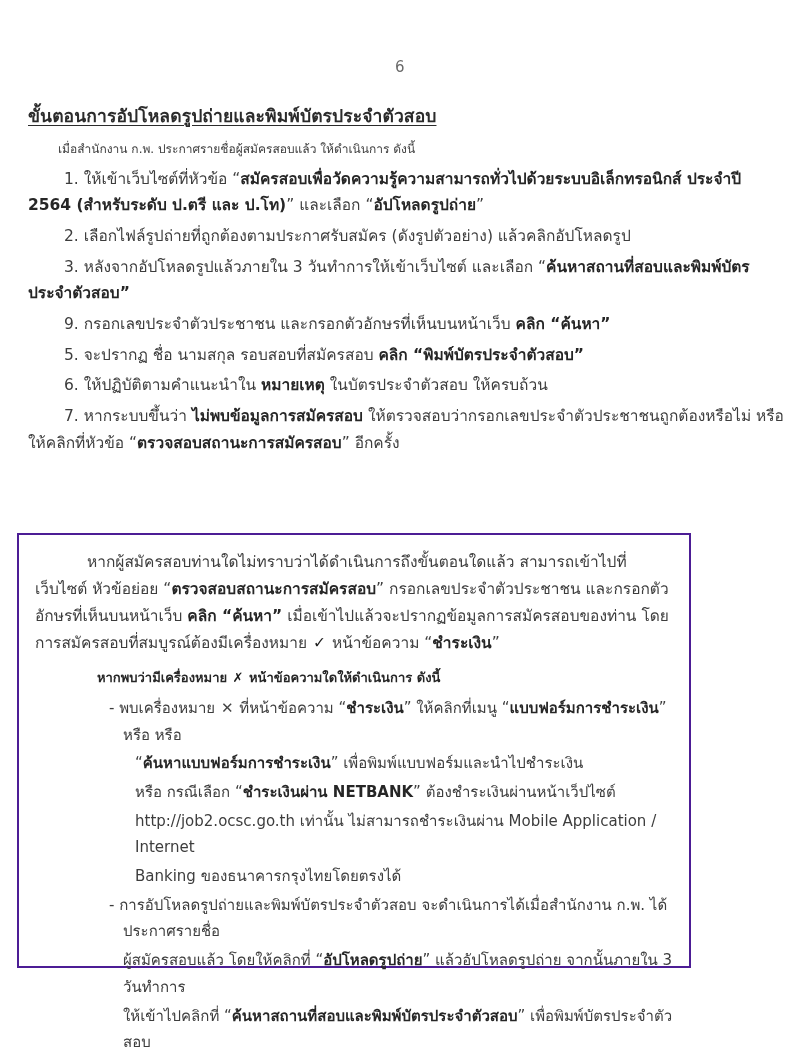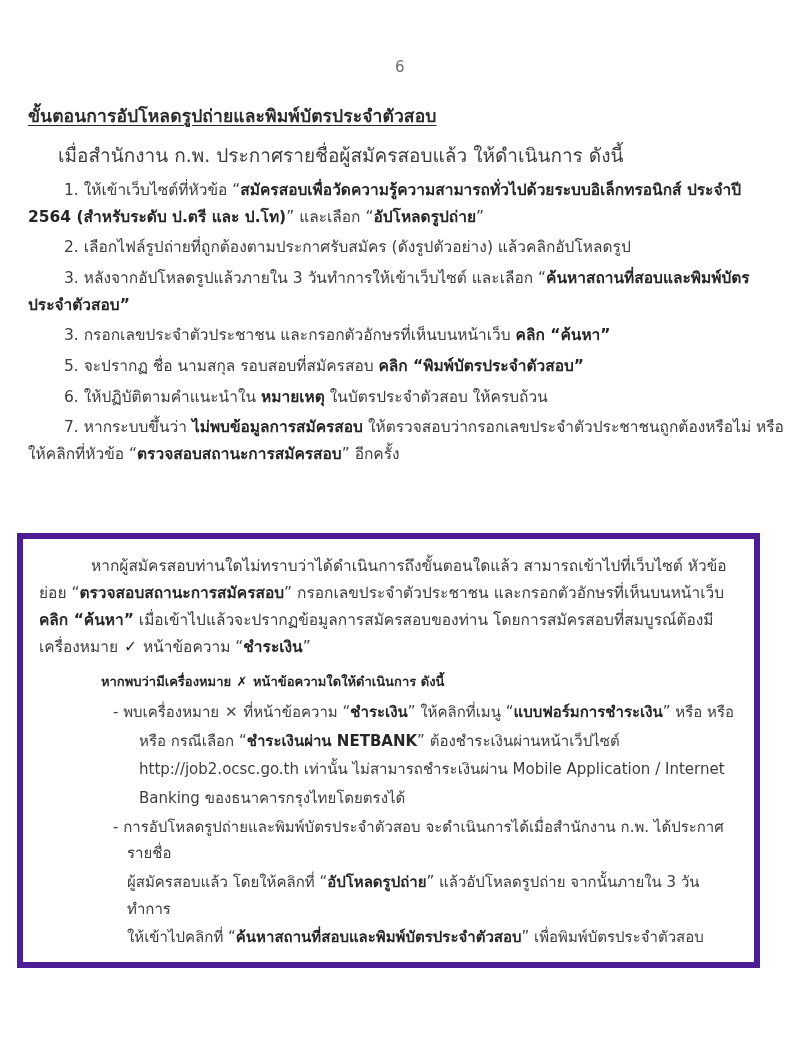--- a/index.html
+++ b/index.html
@@ -45,21 +45,21 @@
     font-weight: bold;
     color: #2b2b2b;
     text-decoration: underline;
     text-underline-offset: 3px;
     margin: 0 0 11px 0;
     line-height: 1.5;
     letter-spacing: 0.1px;
   }
 
   .intro-line {
-    font-size: 19px;
+    font-size: 12px;
     line-height: 1.62;
     margin: 0 0 6px 0;
     padding-left: 30px;
     color: #3d3d3d;
   }
 
   
   .steps {
     margin: 0;
     padding: 0;
@@ -78,23 +78,23 @@
   .step .b {
     font-weight: bold;
     color: #262626;
   }
 
   
   .callout {
     position: absolute;
     left: 17px;
     top: 533px;
-    width: 743px;
+    width: 674px;
     height: 435px;
-    border: 6px solid #4c1d95;
+    border: 2px solid #4c1d95;
     box-sizing: border-box;
     padding: 14px 16px 10px 16px;
   }
 
   .callout-intro {
     font-size: 15.5px;
     line-height: 1.74;
     color: #3d3d3d;
     margin: 0 0 6px 0;
     text-indent: 52px;
@@ -181,21 +181,21 @@
     <p class="intro-line">เมื่อสำนักงาน ก.พ. ประกาศรายชื่อผู้สมัครสอบแล้ว ให้ดำเนินการ ดังนี้</p>
 
     <ul class="steps">
 
       <li class="step"><span>1. ให้เข้าเว็บไซต์ที่หัวข้อ “</span><span class="b">สมัครสอบเพื่อวัดความรู้ความสามารถทั่วไปด้วยระบบอิเล็กทรอนิกส์ ประจำปี 2564 (สำหรับระดับ ป.ตรี และ ป.โท)</span><span>” และเลือก “</span><span class="b">อัปโหลดรูปถ่าย</span><span>”</span></li>
 
       <li class="step"><span>2. เลือกไฟล์รูปถ่ายที่ถูกต้องตามประกาศรับสมัคร (ดังรูปตัวอย่าง) แล้วคลิกอัปโหลดรูป</span></li>
 
       <li class="step"><span>3. หลังจากอัปโหลดรูปแล้วภายใน 3 วันทำการให้เข้าเว็บไซต์ และเลือก “</span><span class="b">ค้นหาสถานที่สอบและพิมพ์บัตรประจำตัวสอบ</span><span class="b">”</span></li>
 
-      <li class="step"><span>3. กรอกเลขประจำตัวประชาชน และกรอกตัวอักษรที่เห็นบนหน้าเว็บ </span><span class="b">คลิก “ค้นหา”</span></li>
+      <li class="step"><span>9. กรอกเลขประจำตัวประชาชน และกรอกตัวอักษรที่เห็นบนหน้าเว็บ </span><span class="b">คลิก “ค้นหา”</span></li>
 
       <li class="step"><span>5. จะปรากฏ ชื่อ นามสกุล รอบสอบที่สมัครสอบ </span><span class="b">คลิก “พิมพ์บัตรประจำตัวสอบ”</span></li>
 
       <li class="step"><span>6. ให้ปฏิบัติตามคำแนะนำใน </span><span class="b">หมายเหตุ</span><span> ในบัตรประจำตัวสอบ ให้ครบถ้วน</span></li>
 
       <li class="step"><span>7. หากระบบขึ้นว่า </span><span class="b">ไม่พบข้อมูลการสมัครสอบ</span><span> ให้ตรวจสอบว่ากรอกเลขประจำตัวประชาชนถูกต้องหรือไม่ หรือให้คลิกที่หัวข้อ “</span><span class="b">ตรวจสอบสถานะการสมัครสอบ</span><span>” อีกครั้ง</span></li>
 
     </ul>
 
   </div>
@@ -203,20 +203,21 @@
   <div class="callout">
 
     <p class="callout-intro"><span>หากผู้สมัครสอบท่านใดไม่ทราบว่าได้ดำเนินการถึงขั้นตอนใดแล้ว สามารถเข้าไปที่เว็บไซต์ หัวข้อย่อย “</span><span class="b">ตรวจสอบสถานะการสมัครสอบ</span><span>” กรอกเลขประจำตัวประชาชน และกรอกตัวอักษรที่เห็นบนหน้าเว็บ </span><span class="b">คลิก “ค้นหา”</span><span> เมื่อเข้าไปแล้วจะปรากฏข้อมูลการสมัครสอบของท่าน โดยการสมัครสอบที่สมบูรณ์ต้องมีเครื่องหมาย </span><span class="mark">✓</span><span> หน้าข้อความ “</span><span class="b">ชำระเงิน</span><span>”</span></p>
 
     <p class="callout-subhead"><span>หากพบว่ามีเครื่องหมาย </span><span class="mark">✗</span><span> หน้าข้อความใดให้ดำเนินการ ดังนี้</span></p>
 
     <ul class="bullets">
 
       <li class="bullet"><span>-</span><span> พบเครื่องหมาย </span><span class="mark-thin">✕</span><span> ที่หน้าข้อความ “</span><span class="b">ชำระเงิน</span><span>” ให้คลิกที่เมนู “</span><span class="b">แบบฟอร์มการชำระเงิน</span><span>” หรือ หรือ</span></li>
 
+      <li class="bullet-cont"><span>“</span><span class="b">ค้นหาแบบฟอร์มการชำระเงิน</span><span>”  เพื่อพิมพ์แบบฟอร์มและนำไปชำระเงิน</span></li>
 
       <li class="bullet-cont"><span>หรือ กรณีเลือก “</span><span class="b">ชำระเงินผ่าน NETBANK</span><span>” ต้องชำระเงินผ่านหน้าเว็ปไซต์</span></li>
 
       <li class="bullet-cont"><span class="url-text">http://job2.ocsc.go.th</span><span> เท่านั้น ไม่สามารถชำระเงินผ่าน Mobile Application / Internet</span></li>
 
       <li class="bullet-cont">Banking ของธนาคารกรุงไทยโดยตรงได้</li>
 
       <li class="bullet"><span>-</span><span> การอัปโหลดรูปถ่ายและพิมพ์บัตรประจำตัวสอบ จะดำเนินการได้เมื่อสำนักงาน ก.พ. ได้ประกาศรายชื่อ</span></li>
 
       <li class="bullet-cont tight"><span>ผู้สมัครสอบแล้ว โดยให้คลิกที่ “</span><span class="b">อัปโหลดรูปถ่าย</span><span>” แล้วอัปโหลดรูปถ่าย จากนั้นภายใน 3 วันทำการ</span></li>

